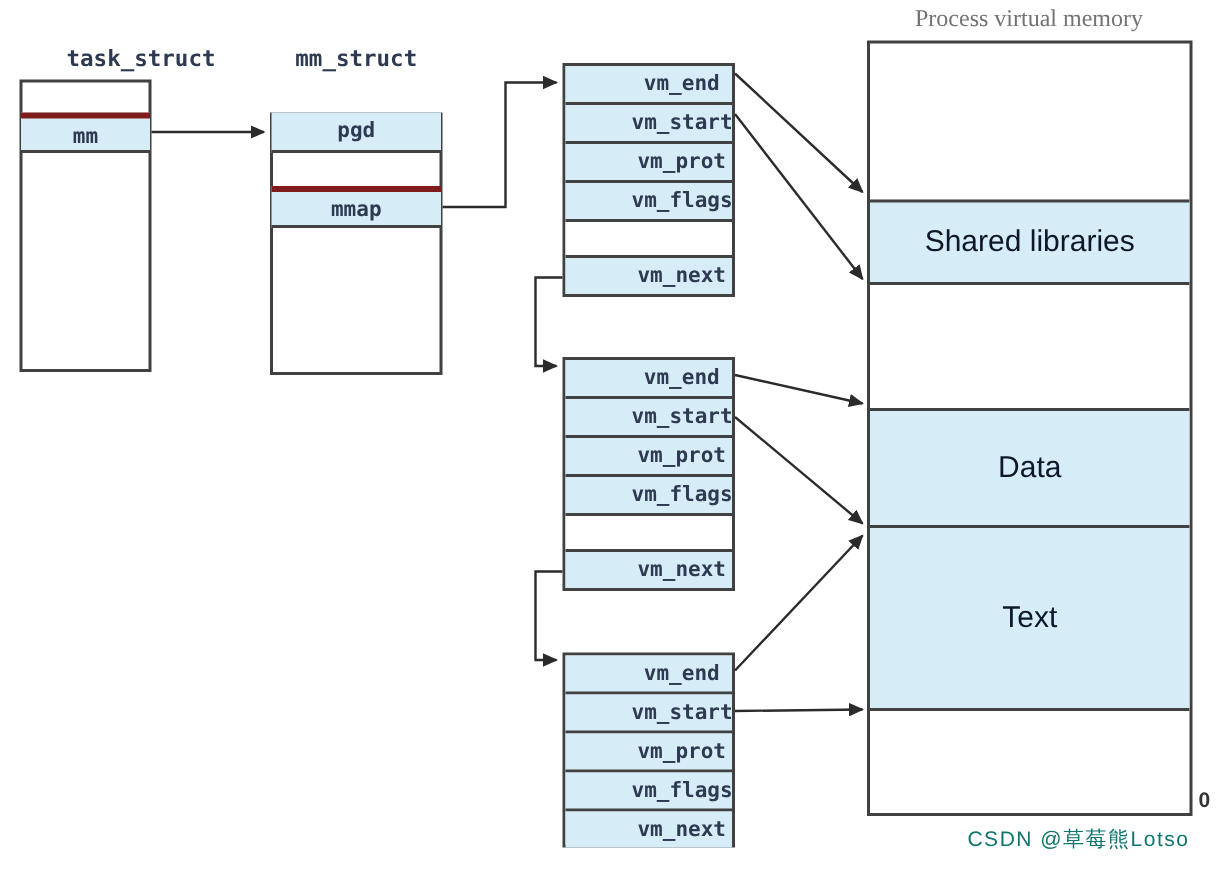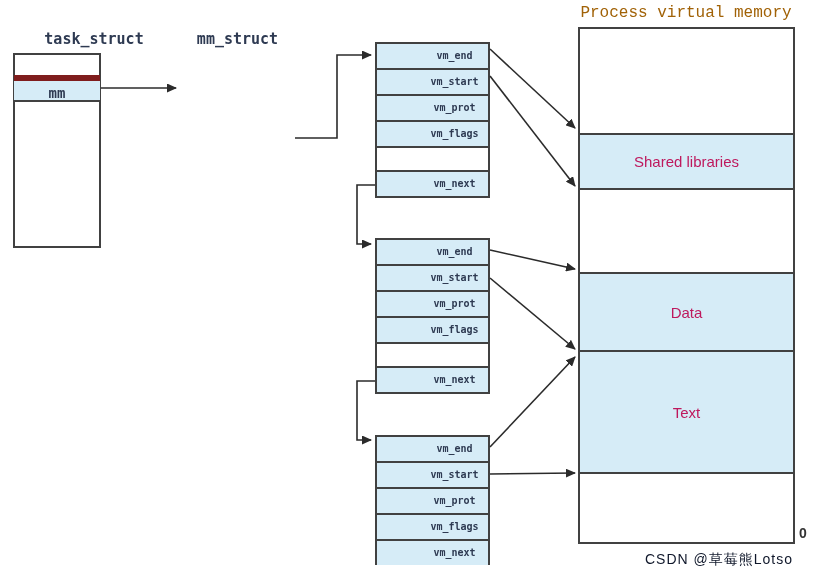--- a/index.html
+++ b/index.html
@@ -6,55 +6,59 @@
   #canvas{
     position:relative;width:817px;height:579px;background:#ffffff;
     font-family:"Liberation Sans",sans-serif;overflow:hidden;
   }
   .mono{font-family:"DejaVu Sans Mono",monospace;font-weight:bold;color:#2e3a52;}
   .struct-title{position:absolute;font-size:15px;text-align:center;letter-spacing:0px;}
   .box{position:absolute;background:#ffffff;border:2px solid #414141;box-sizing:border-box;}
   .cellcol{display:flex;flex-direction:column;}
   .row{
     box-sizing:border-box;height:26px;line-height:24px;text-align:center;
-    font-size:10px;border-bottom:2px solid #414141;background:#d6ecf7;padding-left:44px;
+    font-size:14px;border-bottom:2px solid #414141;background:#d6ecf7;padding-left:44px;
   }
   .row:last-child{border-bottom:none;}
   .row.blank{background:#ffffff;}
   .innercell{
     position:absolute;left:-1px;right:-1px;box-sizing:border-box;background:#d6ecf7;
-    border-top:6px solid #7f1d1d;border-bottom:2px solid #414141;
+    border-top:4px solid #7f1d1d;border-bottom:2px solid #414141;
     text-align:center;font-size:14px;
   }
   .region{
     position:absolute;left:0;right:0;box-sizing:border-box;background:#d6ecf7;
     display:flex;align-items:center;justify-content:center;
-    font-size:15px;color:#be185d;
+    font-size:20px;color:#0f172a;
   }
-  .sans-label{color:#a16207;font-family:Liberation Mono, monospace;}
+  .sans-label{color:#737373;font-family:Liberation Serif, serif;}
   #arrows{position:absolute;left:0;top:0;pointer-events:none;}
   #origin{position:absolute;left:799px;top:525px;font-size:14px;font-weight:bold;color:#333;}
   #watermark{
-    position:absolute;right:24px;top:551px;font-size:14px;color:#0f172a;
+    position:absolute;right:24px;top:551px;font-size:14px;color:#0f766e;
     font-family:"Liberation Sans",sans-serif;letter-spacing:1px;
   }
 </style>
 </head>
 <body>
 
 <div id="canvas">
 
   <div class="struct-title mono" style="left:0px;top:30px;width:114px;padding-left:37px;">task_struct</div>
   <div class="struct-title mono" style="left:180px;top:30px;width:115px;text-align:center;">mm_struct</div>
   <div class="struct-title sans-label" style="left:576px;top:4px;width:220px;font-size:16px;font-weight:normal;">Process virtual memory</div>
 
   <div class="box" style="left:13px;top:53px;width:88px;height:195px;">
     <div class="innercell mono" style="top:20px;height:27px;line-height:24px;">mm</div>
   </div>
 
+  <div class="box" style="left:180px;top:75px;width:115px;height:175px;">
+    <div class="innercell mono" style="top:-2px;height:27px;line-height:25px;border-top:none;">pgd</div>
+    <div class="innercell mono" style="top:47px;height:28px;line-height:25px;">mmap</div>
+  </div>
 
   <div class="box cellcol" style="left:375px;top:42px;width:115px;height:156px;">
     <div class="row mono">vm_end</div>
     <div class="row mono">vm_start</div>
     <div class="row mono">vm_prot</div>
     <div class="row mono">vm_flags</div>
     <div class="row mono blank"></div>
     <div class="row mono">vm_next</div>
   </div>
 

